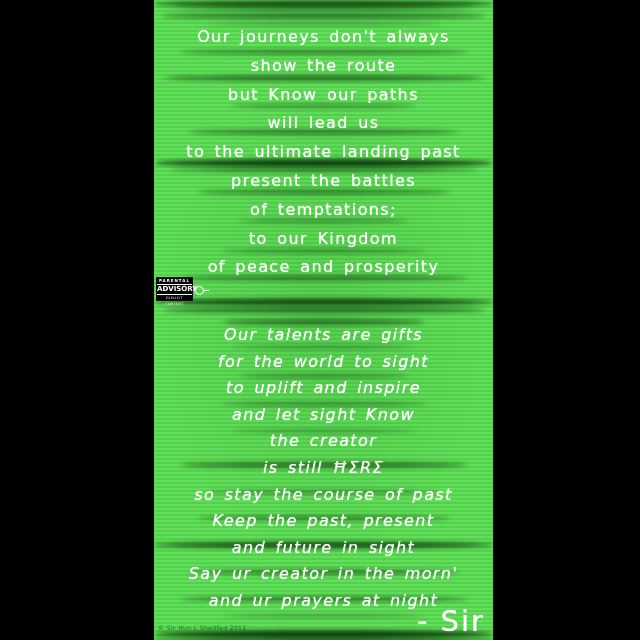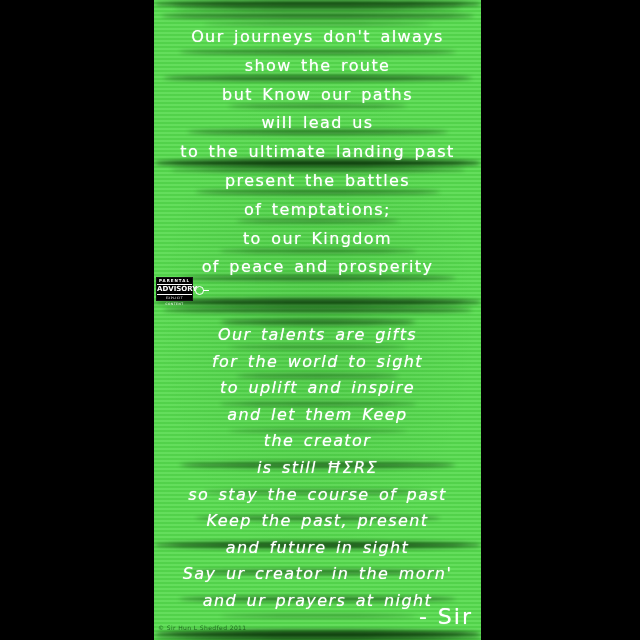--- a/index.html
+++ b/index.html
@@ -15,39 +15,40 @@
   }
   .letterbox.left  { left: 0; width: 154px; }
   .letterbox.right { left: 481px; width: 159px; }
   .panel {
     position: absolute; left: 154px; top: 0; width: 327px; height: 640px;
     background-color: #58DB50;
     background-image:
       radial-gradient(ellipse 70% 55% at 50% 50%, rgba(0,70,0,0.10), rgba(0,0,0,0) 70%),
       repeating-linear-gradient(180deg, rgba(255,255,255,0.07) 0 2px, rgba(0,90,0,0.07) 2px 4px);
     overflow: hidden;
+    padding-left: 12px;
   }
   .streak {
     position: absolute; left: 50%;
     transform: translate(-50%, -50%);
     background: #001e00; border-radius: 50%;
     filter: blur(2px);
     pointer-events: none;
   }
   .poem {
     position: absolute; left: 0; width: 100%;
     text-align: center; color: #FFFFFF;
     font-size: 16px; letter-spacing: 1.4px; word-spacing: 3px;
     text-shadow: 0 0 1px rgba(255,255,255,0.75);
   }
   .poem .line { height: 28.8px; line-height: 28.8px; white-space: nowrap; }
   .poem.second .line { height: 26.6px; line-height: 26.6px; font-style: italic; }
   .signature {
     position: absolute; right: 8px; top: 604px;
-    color: #FFFFFF; font-size: 22px; letter-spacing: 2px;
+    color: #FFFFFF; font-size: 29px; letter-spacing: 2px;
     text-shadow: 0 0 1px rgba(255,255,255,0.75);
   }
   .copyright {
     position: absolute; left: 4px; top: 624px;
     color: #155515; font-size: 6px; letter-spacing: 0.4px;
     opacity: 0.85; white-space: nowrap;
   }
   .advisory {
     position: absolute; left: 2px; top: 277px;
     width: 37px; height: 24px;
@@ -131,21 +132,21 @@
         <div class="line">present the battles</div>
         <div class="line">of temptations;</div>
         <div class="line">to our Kingdom</div>
         <div class="line">of peace and prosperity</div>
       </div>
 
     <div class="poem second" id="stanza2" style="top: 322px;">
         <div class="line">Our talents are gifts</div>
         <div class="line">for the world to sight</div>
         <div class="line">to uplift and inspire</div>
-        <div class="line">and let them Keep</div>
+        <div class="line">and let sight Know</div>
         <div class="line">the creator</div>
         <div class="line">is still ĦΣRΣ</div>
         <div class="line">so stay the course of past</div>
         <div class="line">Keep the past, present</div>
         <div class="line">and future in sight</div>
         <div class="line">Say ur creator in the morn'</div>
         <div class="line">and ur prayers at night</div>
       </div>
 
     <div class="signature">- Sir</div>

